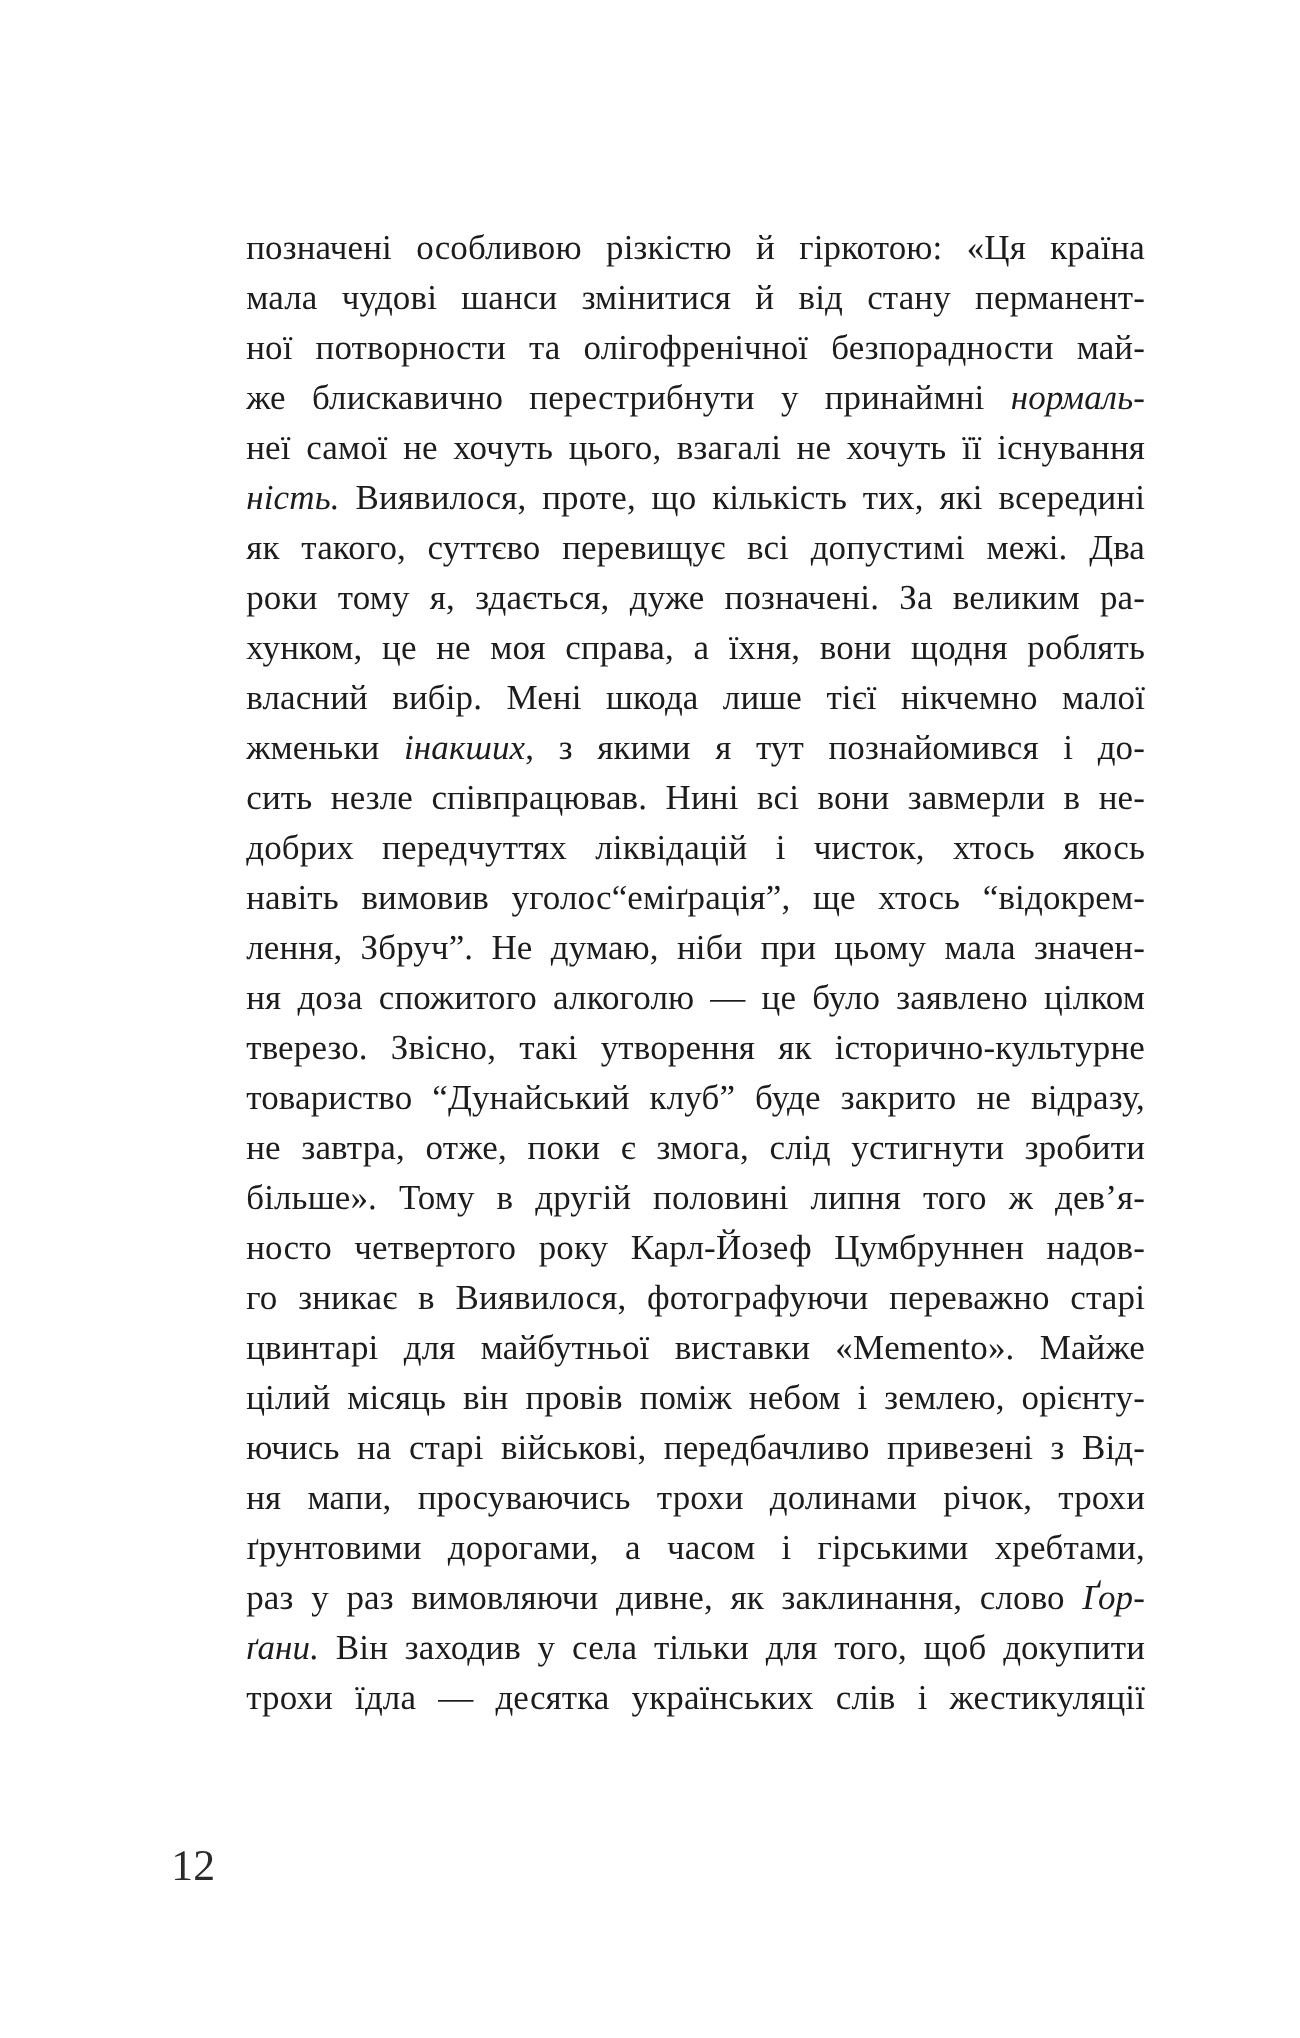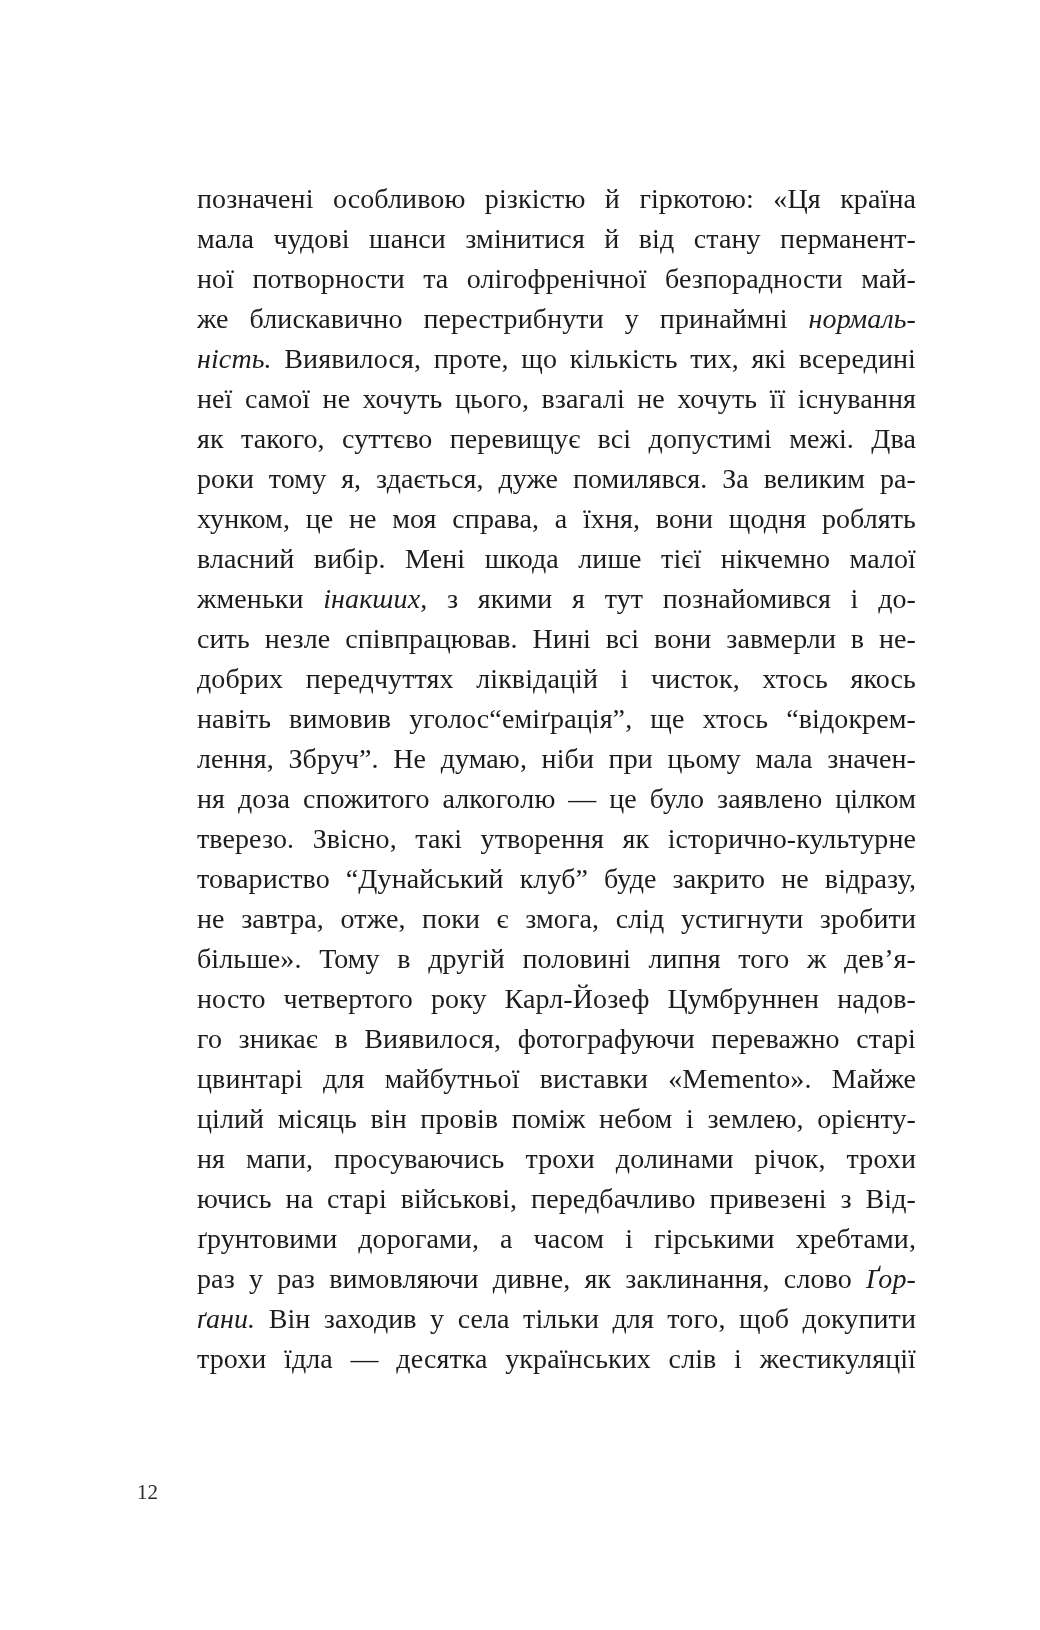--- a/index.html
+++ b/index.html
@@ -33,55 +33,55 @@
     white-space: normal;
     letter-spacing: 0.1px;
   }
   .line em {
     font-style: italic;
   }
   .page-number {
     position: absolute;
     left: 137px;
     top: 1479px;
-    font-size: 21px;
+    font-size: 35px;
     line-height: 27px;
     color: #2a2a2a;
   }
 </style>
 </head>
 <body style="background: rgb(255, 255, 255);">
 
 <div class="book-page">
   <div class="text-block" id="text-block" style="color: rgb(28, 28, 28);">
       <div class="line"><span>позначені особливою різкістю й гіркотою: «Ця країна</span></div>
       <div class="line"><span>мала чудові шанси змінитися й від стану перманент-</span></div>
       <div class="line"><span>ної потворности та олігофренічної безпорадности май-</span></div>
       <div class="line"><span>же блискавично перестрибнути у принаймні </span><em>нормаль-</em></div>
+      <div class="line"><span>неї самої не хочуть цього, взагалі не хочуть її існування</span></div>
       <div class="line"><em>ність.</em><span> Виявилося, проте, що кількість тих, які всередині</span></div>
-      <div class="line"><span>неї самої не хочуть цього, взагалі не хочуть її існування</span></div>
       <div class="line"><span>як такого, суттєво перевищує всі допустимі межі. Два</span></div>
-      <div class="line"><span>роки тому я, здається, дуже помилявся. За великим ра-</span></div>
+      <div class="line"><span>роки тому я, здається, дуже позначені. За великим ра-</span></div>
       <div class="line"><span>хунком, це не моя справа, а їхня, вони щодня роблять</span></div>
       <div class="line"><span>власний вибір. Мені шкода лише тієї нікчемно малої</span></div>
       <div class="line"><span>жменьки </span><em>інакших</em><span>, з якими я тут познайомився і до-</span></div>
       <div class="line"><span>сить незле співпрацював. Нині всі вони завмерли в не-</span></div>
       <div class="line"><span>добрих передчуттях ліквідацій і чисток, хтось якось</span></div>
       <div class="line"><span>навіть вимовив уголос“еміґрація”, ще хтось “відокрем-</span></div>
       <div class="line"><span>лення, Збруч”. Не думаю, ніби при цьому мала значен-</span></div>
       <div class="line"><span>ня доза спожитого алкоголю — це було заявлено цілком</span></div>
       <div class="line"><span>тверезо. Звісно, такі утворення як історично-культурне</span></div>
       <div class="line"><span>товариство “Дунайський клуб” буде закрито не відразу,</span></div>
       <div class="line"><span>не завтра, отже, поки є змога, слід устигнути зробити</span></div>
       <div class="line"><span>більше». Тому в другій половині липня того ж дев’я-</span></div>
       <div class="line"><span>носто четвертого року Карл-Йозеф Цумбруннен надов-</span></div>
       <div class="line"><span>го зникає в Виявилося, фотографуючи переважно старі</span></div>
       <div class="line"><span>цвинтарі для майбутньої виставки «Memento». Майже</span></div>
       <div class="line"><span>цілий місяць він провів поміж небом і землею, орієнту-</span></div>
+      <div class="line"><span>ючись на старі військові, передбачливо привезені з Від-</span></div>
       <div class="line"><span>ня мапи, просуваючись трохи долинами річок, трохи</span></div>
-      <div class="line"><span>ючись на старі військові, передбачливо привезені з Від-</span></div>
       <div class="line"><span>ґрунтовими дорогами, а часом і гірськими хребтами,</span></div>
       <div class="line"><span>раз у раз вимовляючи дивне, як заклинання, слово </span><em>Ґор-</em></div>
       <div class="line"><em>ґани.</em><span> Він заходив у села тільки для того, щоб докупити</span></div>
       <div class="line"><span>трохи їдла — десятка українських слів і жестикуляції</span></div>
     </div>
   <div class="page-number">12</div>
 </div>
 
 </body></html>

